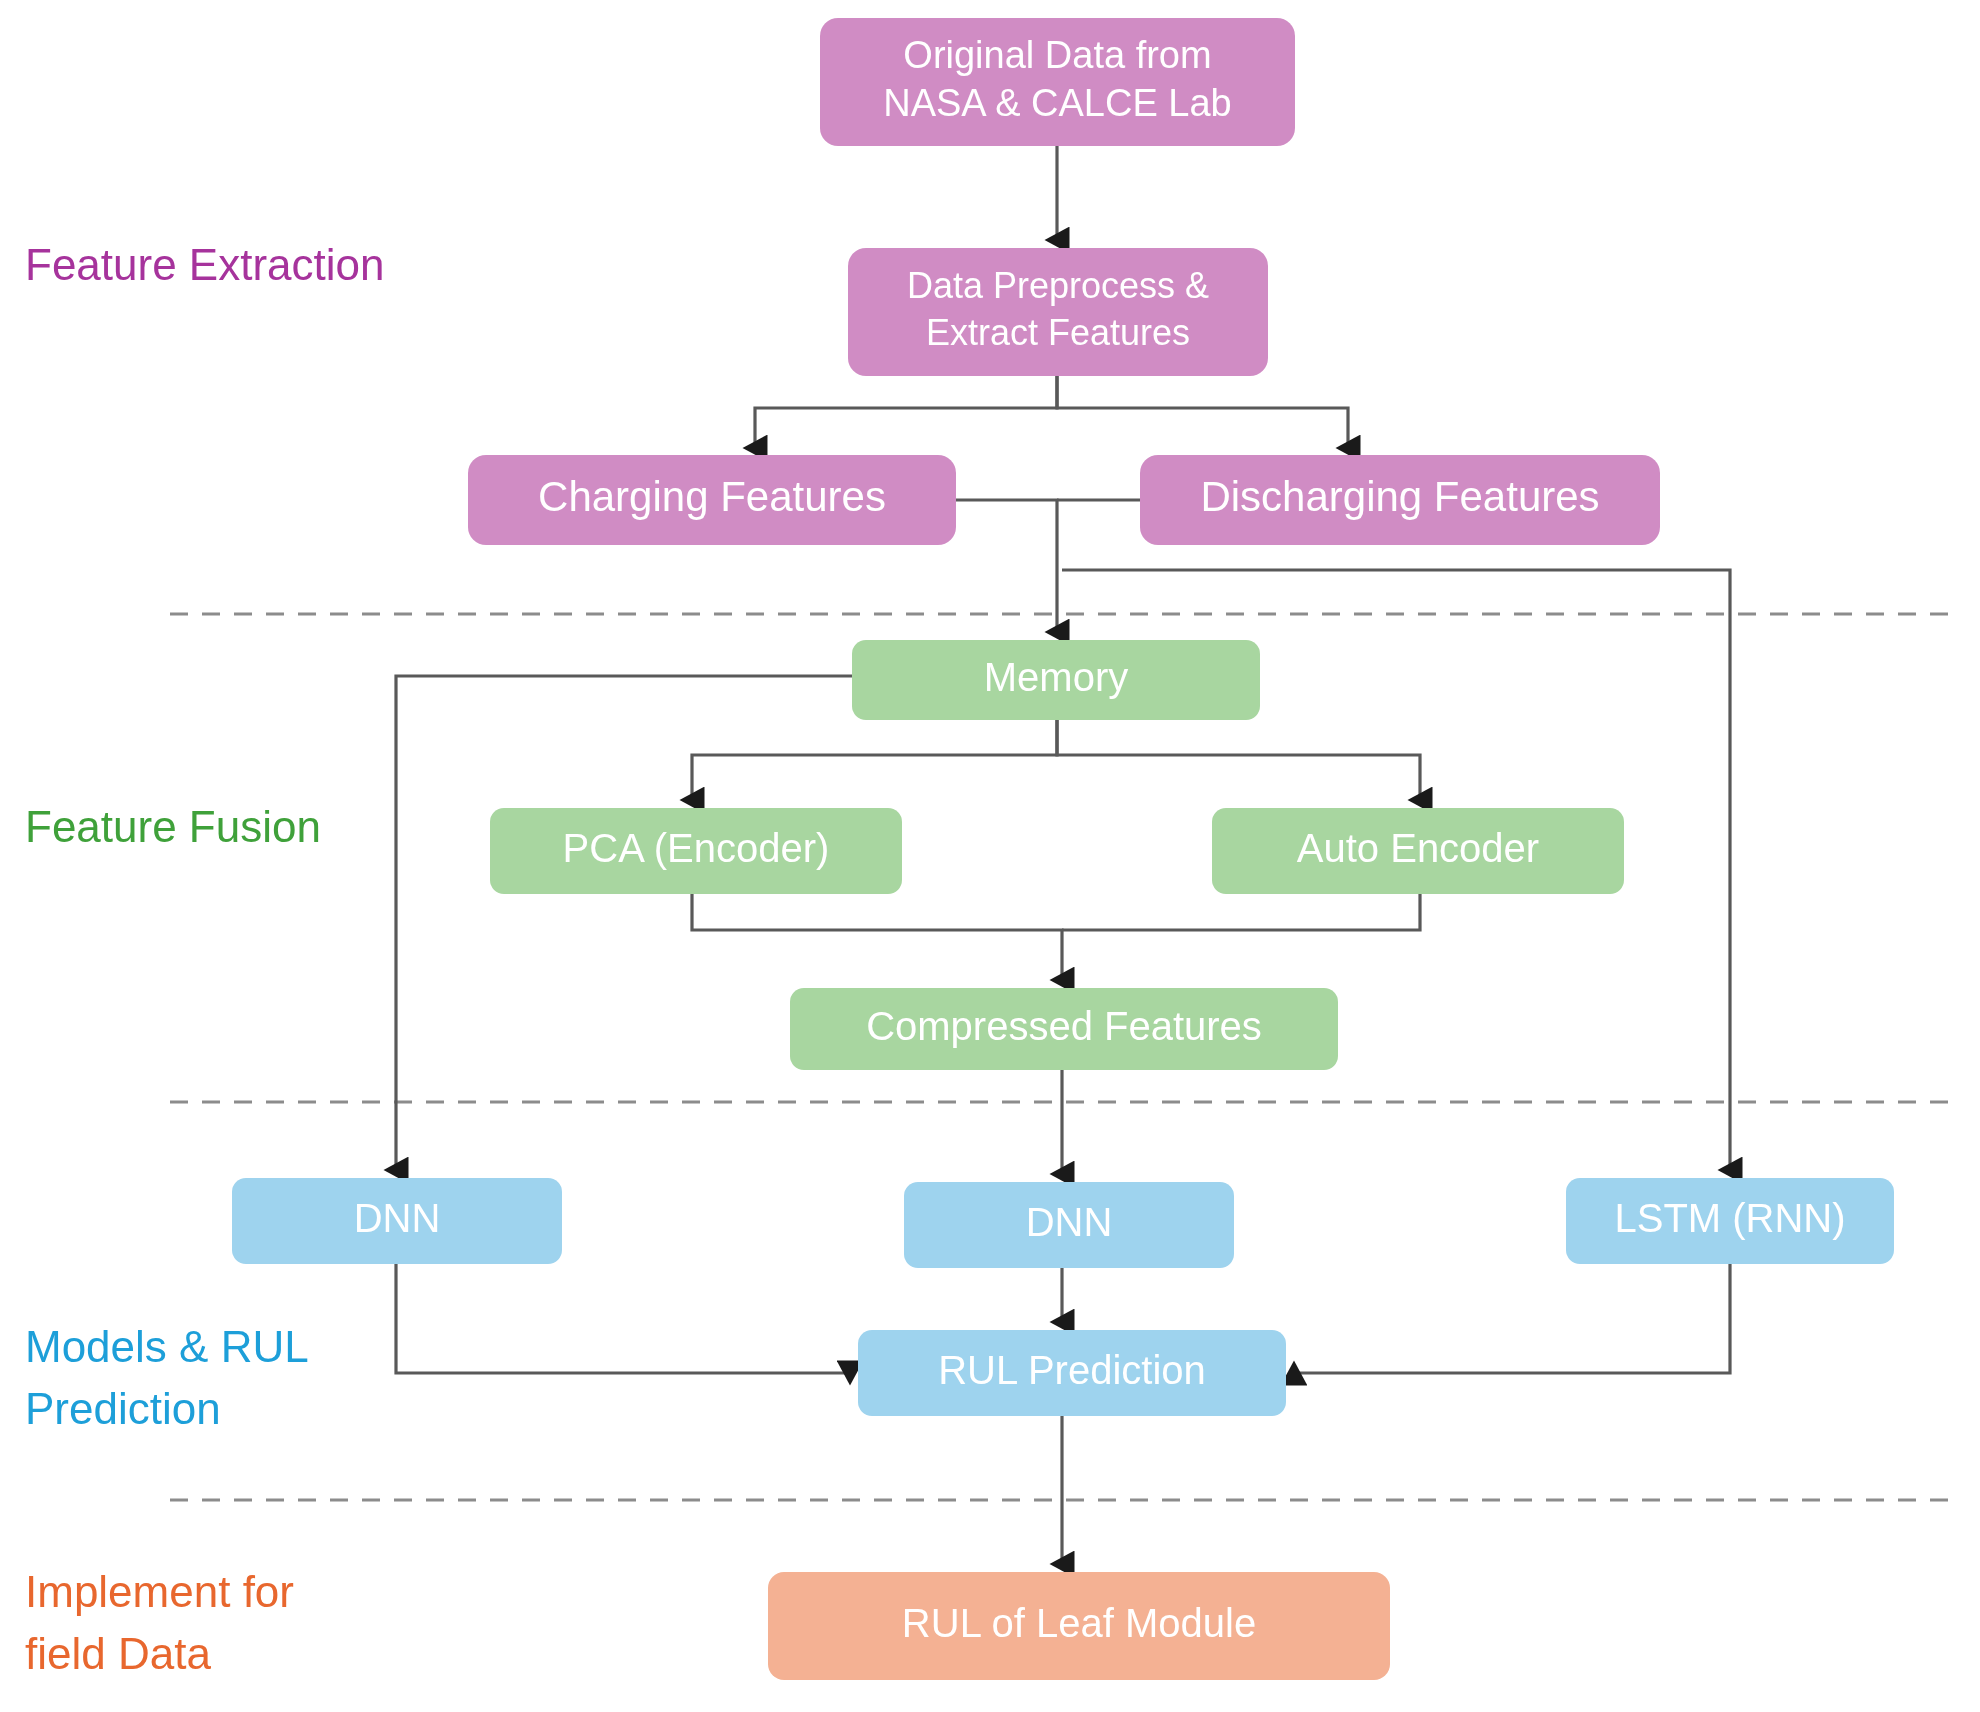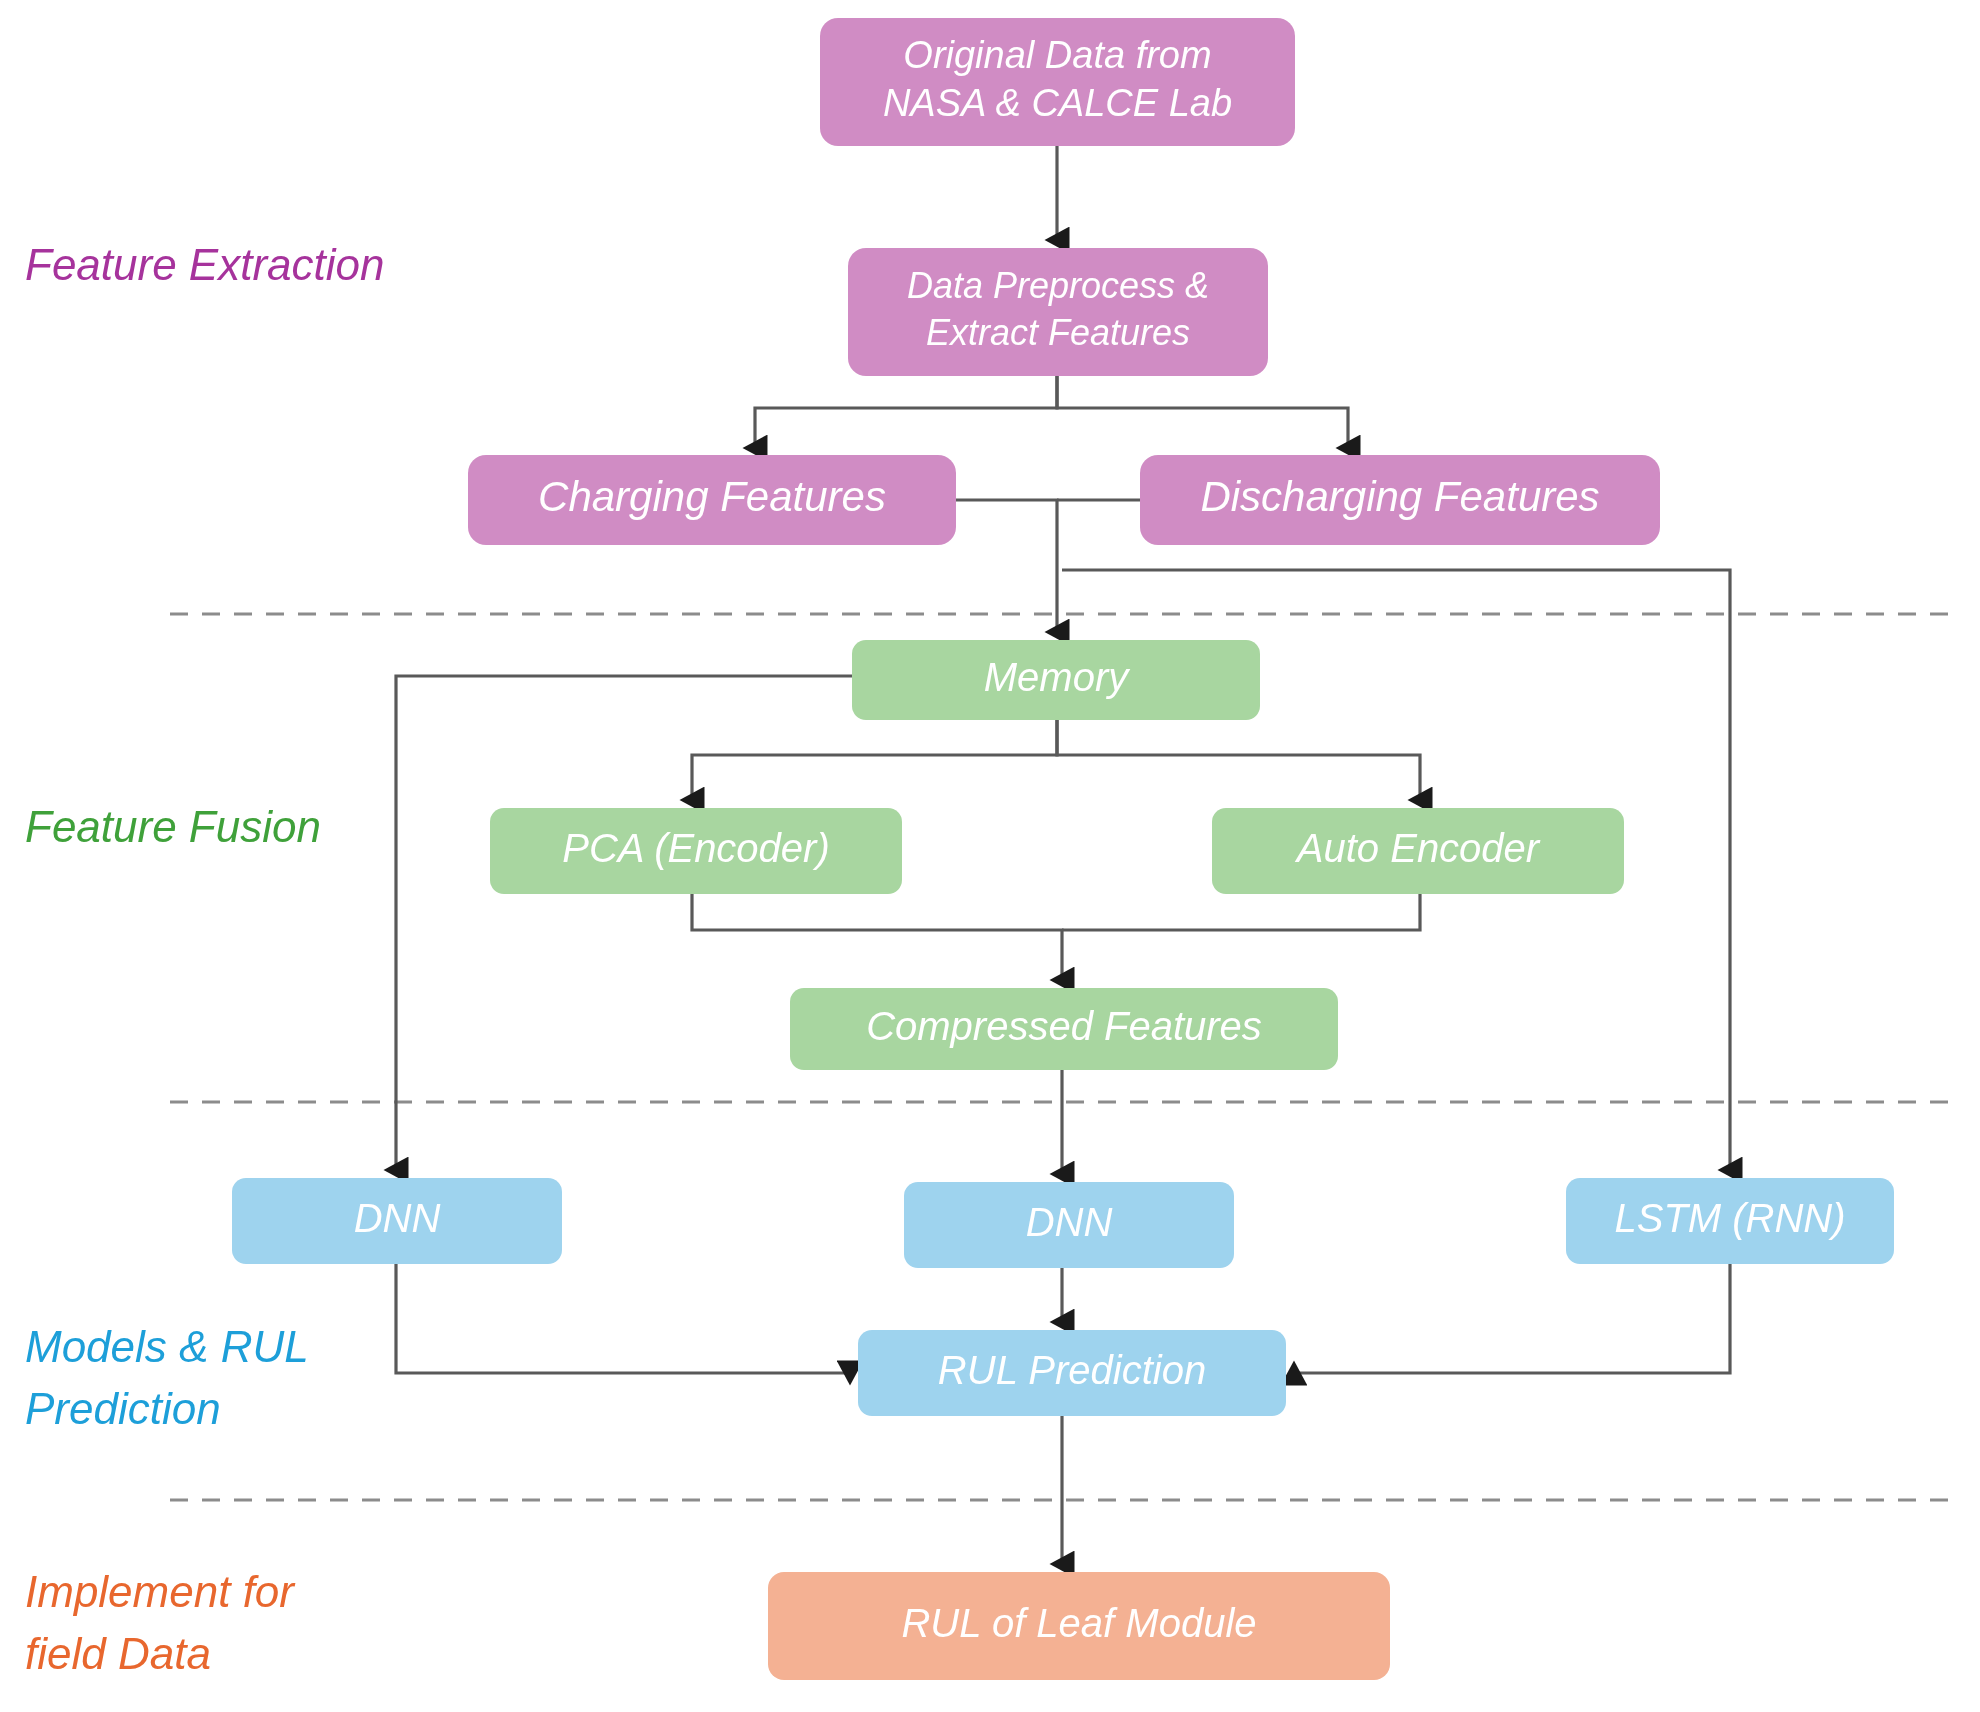--- a/index.html
+++ b/index.html
@@ -9,21 +9,20 @@
   }
   body {
     font-family: "Liberation Sans", sans-serif;
   }
   #canvas {
     position: relative;
     width: 1980px;
     height: 1712px;
     background: #ffffff;
     overflow: hidden;
-    font-style: italic;
   }
   svg#flow {
     position: absolute;
     left: 0;
     top: 0;
     width: 1980px;
     height: 1712px;
   }
   .node-rect { stroke: none; }
   .node-label {

